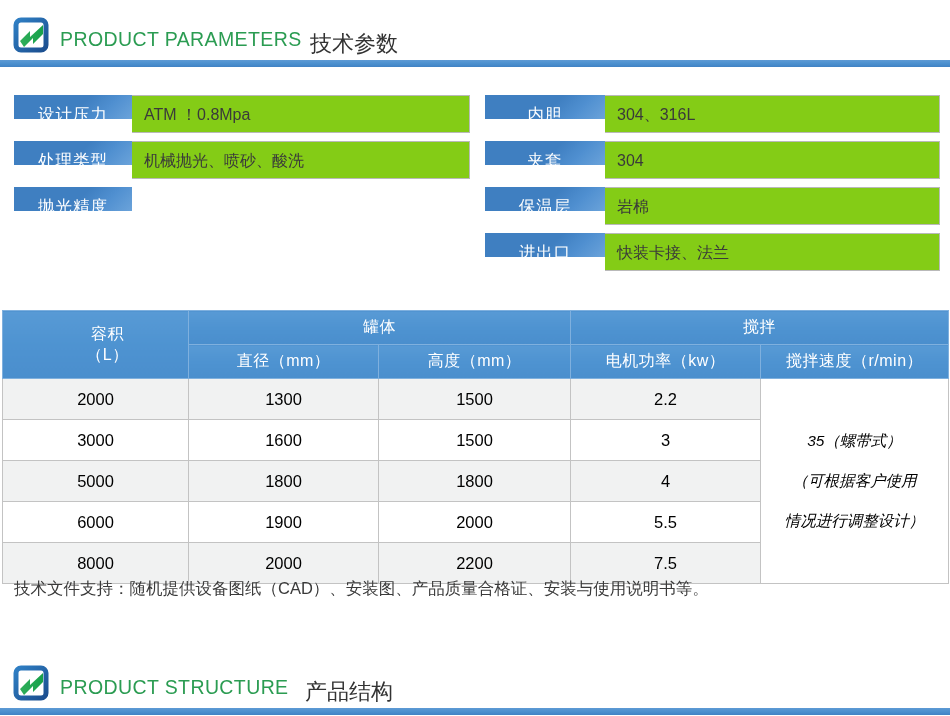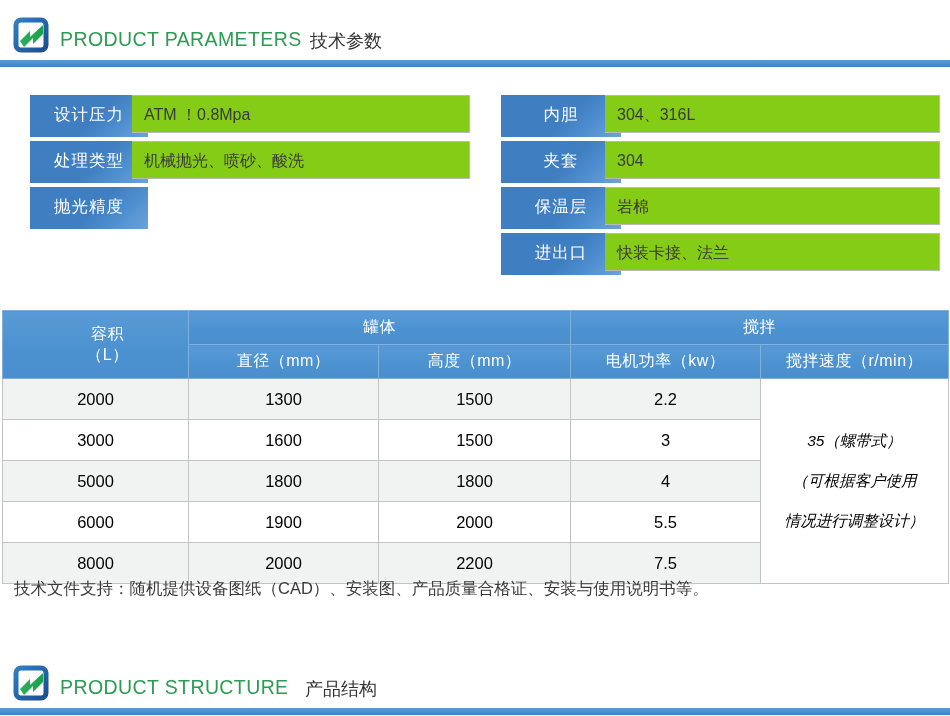--- a/index.html
+++ b/index.html
@@ -34,21 +34,21 @@
     top: 28px;
     font-size: 19.5px;
     letter-spacing: 0.4px;
     color: #2b9c52;
     font-weight: normal;
     white-space: nowrap;
   }
   .section-header .title-cn {
     position: absolute;
     top: 29px;
-    font-size: 18px;
+    font-size: 22px;
     color: #333333;
     white-space: nowrap;
   }
   .divider-bar {
     height: 7px;
     width: 950px;
     background: linear-gradient(to bottom, #5e9ad4 0%, #4a8fce 55%, #4182c4 100%);
   }
 
   
@@ -64,24 +64,24 @@
   .spec-table.left  { left: 14px;  width: 456px; }
   .spec-table.right { left: 485px; width: 455px; }
 
   .spec-row {
     position: relative;
     height: 38px;
     margin-bottom: 8px;
   }
   .spec-label {
     position: absolute;
-    left: 16px;
+    left: 0;
     top: 0;
     width: 118px;
-    height: 42px;
+    height: 24px;
     line-height: 38px;
     text-align: center;
     color: #ffffff;
     font-size: 16.5px;
     letter-spacing: 1px;
     background: linear-gradient(135deg, #3f7fc1 0%, #3f7fc1 55%, #4f8fd0 75%, #6ba3da 100%);
   }
   .spec-value {
     position: absolute;
     left: 118px;

